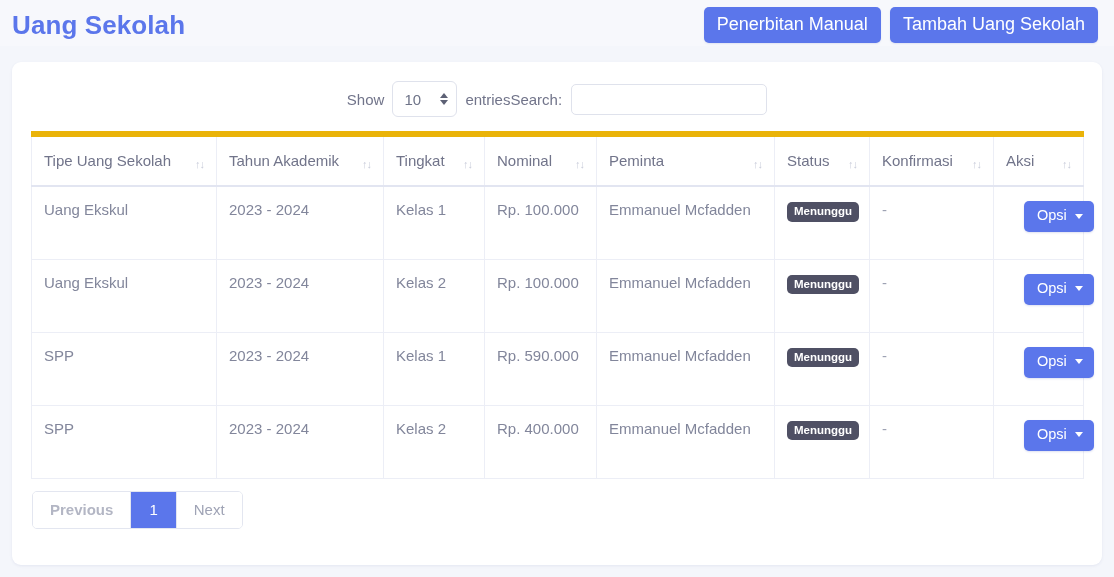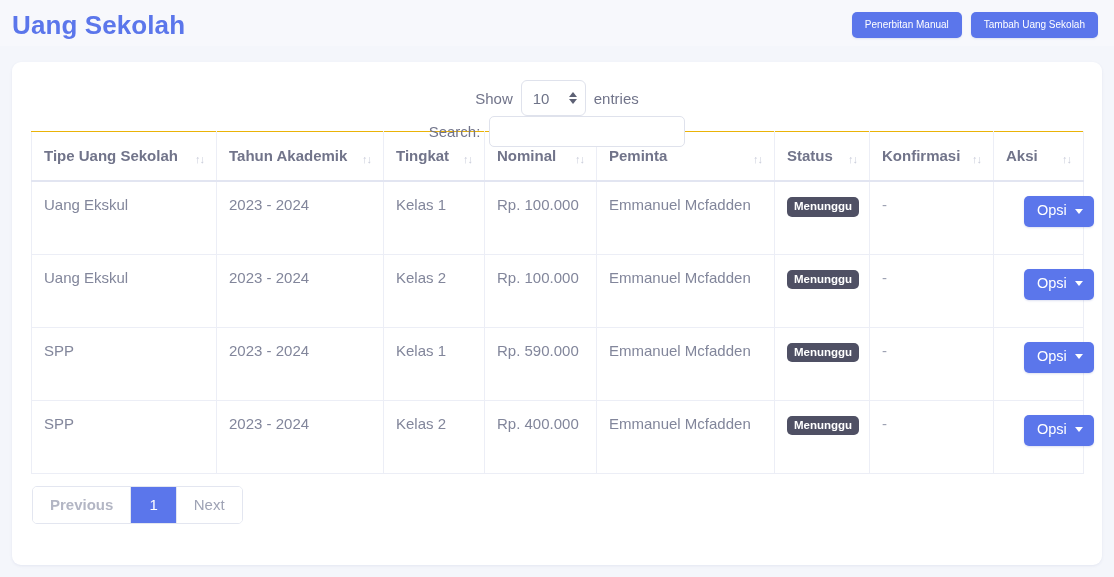--- a/index.html
+++ b/index.html
@@ -38,21 +38,21 @@
   .header-actions {
     display: flex;
     gap: 9px;
     align-items: center;
   }
   .btn-primary {
     background: #5b76eb;
     color: #ffffff;
     border: none;
     border-radius: 5px;
-    font-size: 10px;
+    font-size: 18px;
     font-family: "Liberation Sans", sans-serif;
     padding: 7px 13px 8px;
     line-height: 1.15;
     cursor: pointer;
     white-space: nowrap;
     box-shadow: 0 1px 2px rgba(70,90,180,0.13);
   }
 
   
   .card {
@@ -64,24 +64,23 @@
     background: #ffffff;
     border-radius: 9px;
     box-shadow: 0 1px 3px rgba(90,100,160,0.10);
     padding: 18px 19px 0;
   }
 
   
   .controls {
     display: flex;
     align-items: center;
-    justify-content: flex-start;
+    justify-content: center;
     height: 38px;
     margin-bottom: 13px;
-    flex-direction: column;
   }
   .length-control {
     display: flex;
     align-items: center;
     gap: 8px;
     font-size: 15px;
     color: #71748a;
   }
   .select-wrap {
     position: relative;
@@ -145,23 +144,23 @@
     border-collapse: collapse;
     table-layout: fixed;
   }
   table.data-table th,
   table.data-table td {
     border: 1px solid #eceef6;
     text-align: left;
     vertical-align: top;
   }
   table.data-table thead th {
-    border-top: 1px solid #eab308;
+    border-top: 6px solid #eab308;
     border-bottom: 2px solid #e2e5f1;
-    font-weight: bold;
+    font-weight: normal;
     font-size: 15px;
     color: #71748a;
     padding: 12px 12px 13px;
     position: relative;
   }
   .th-inner {
     display: flex;
     justify-content: space-between;
     align-items: flex-end;
     gap: 4px;

